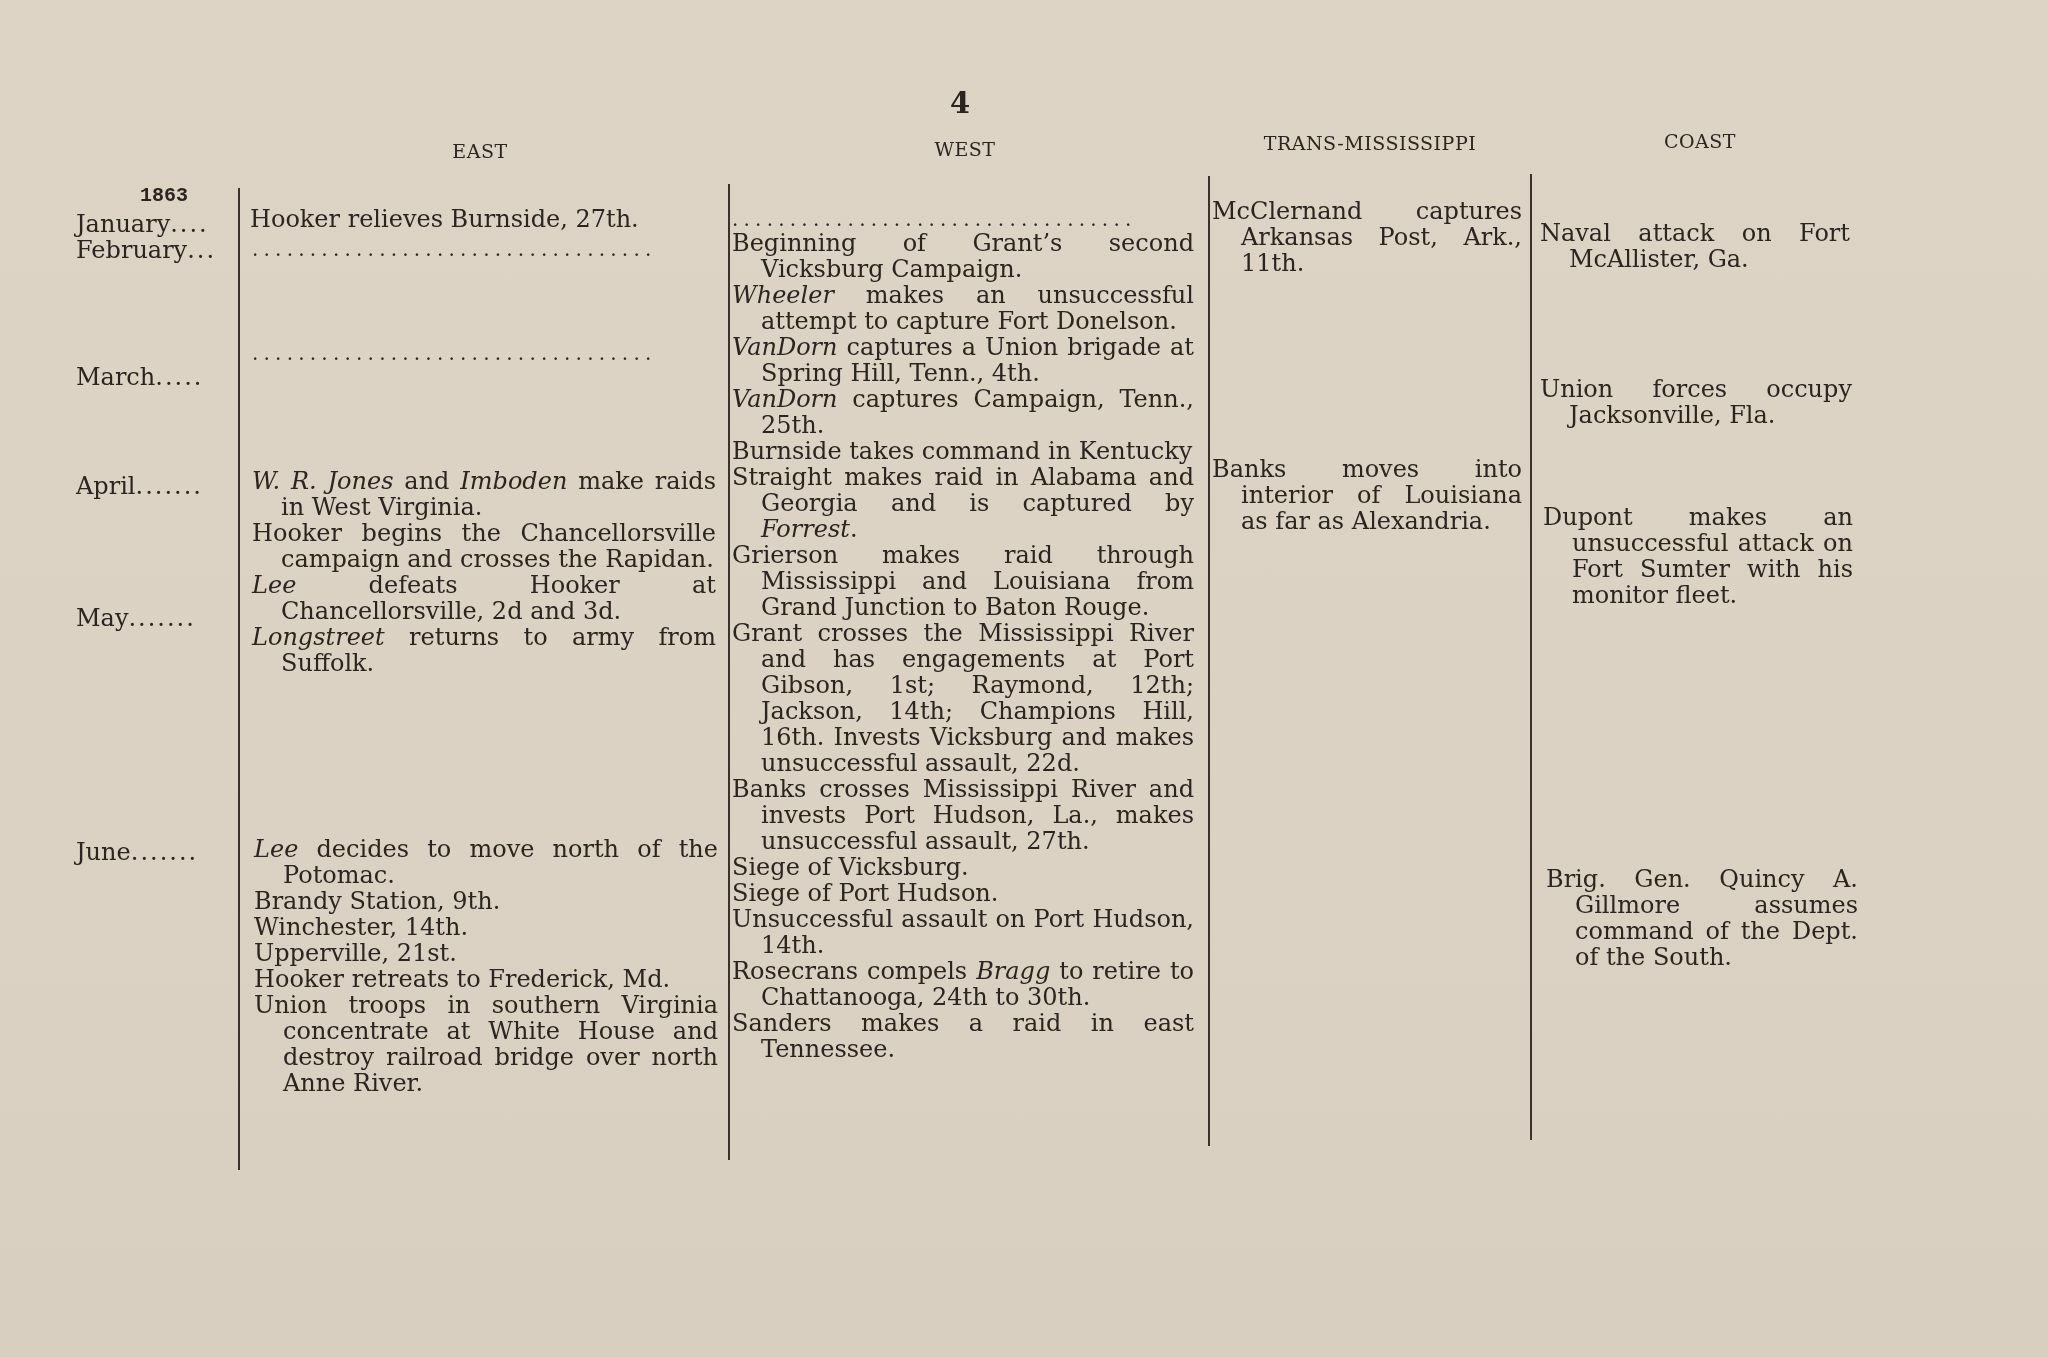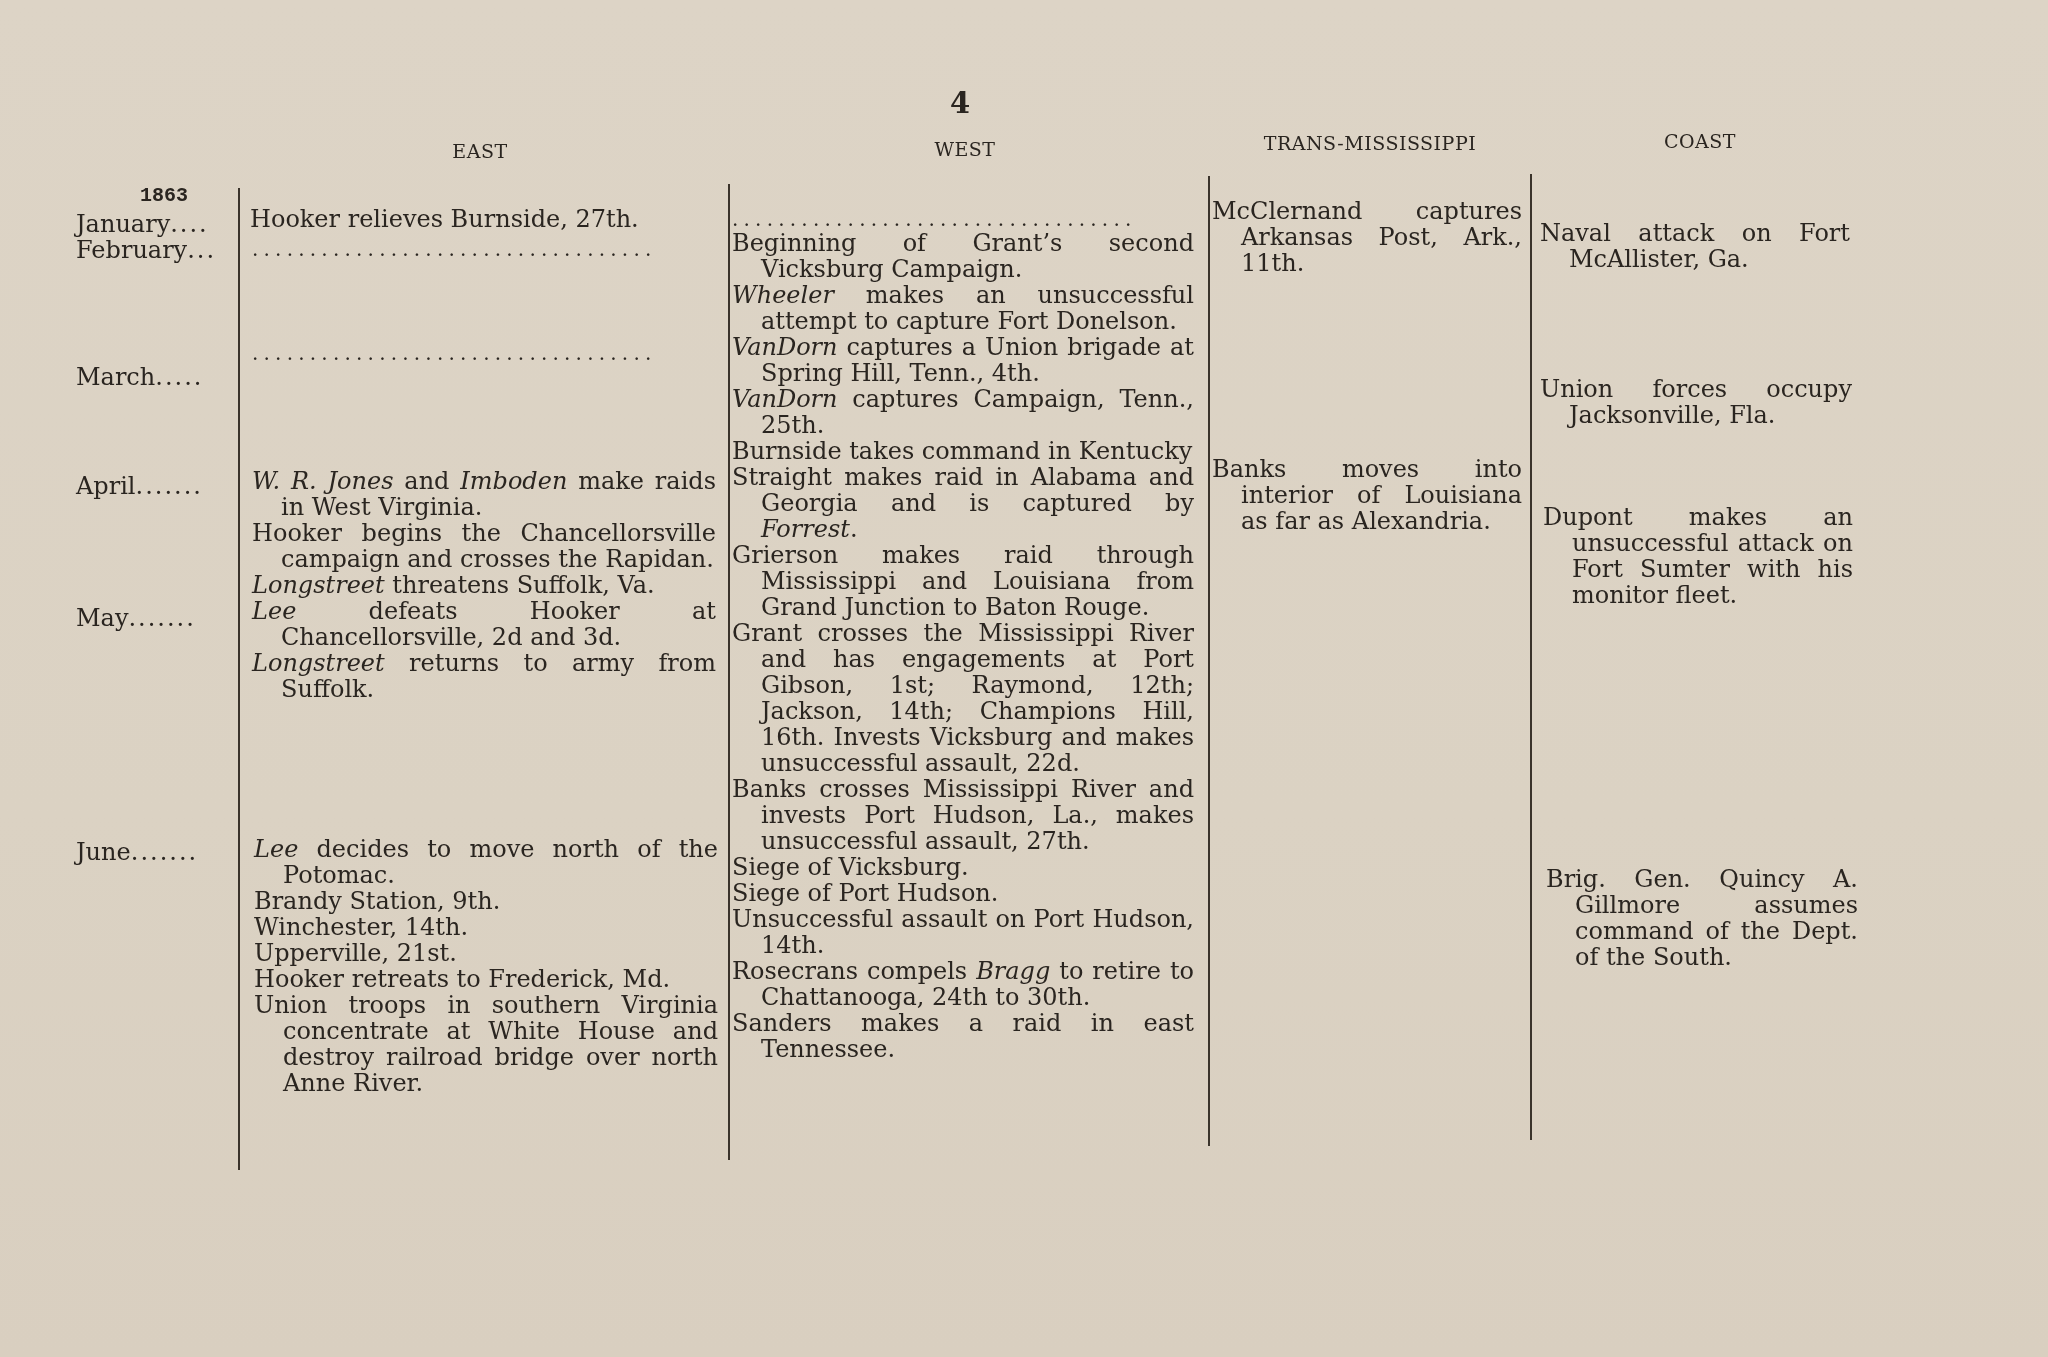--- a/index.html
+++ b/index.html
@@ -52,21 +52,20 @@
 
   <div class="entries" style="left:250px; top:206px; width:466px;">
     <div class="entry">Hooker relieves Burnside, 27th.</div>
   </div>
   <div class="entries leader" style="left:252px; top:236px; width:462px;">...................................</div>
   <div class="entries leader" style="left:252px; top:340px; width:462px;">...................................</div>
 
   <div class="entries" style="left:252px; top:468px; width:464px;">
     <div class="entry"><i>W. R. Jones</i><span> and </span><i>Imboden</i><span> make raids in West Virginia.</span></div>
     <div class="entry">Hooker begins the Chancellorsville campaign and crosses the Rapidan.</div>
-    <div class="entry"><i>Longstreet</i><span> threatens Suffolk, Va.</span></div>
     <div class="entry"><i>Lee</i><span> defeats Hooker at Chancellorsville, 2d and 3d.</span></div>
     <div class="entry"><i>Longstreet</i><span> returns to army from Suffolk.</span></div>
   </div>
 
   <div class="entries" style="left:254px; top:836px; width:464px;">
     <div class="entry"><i>Lee</i><span> decides to move north of the Potomac.</span></div>
     <div class="entry">Brandy Station, 9th.</div>
     <div class="entry">Winchester, 14th.</div>
     <div class="entry">Upperville, 21st.</div>
     <div class="entry">Hooker retreats to Frederick, Md.</div>

